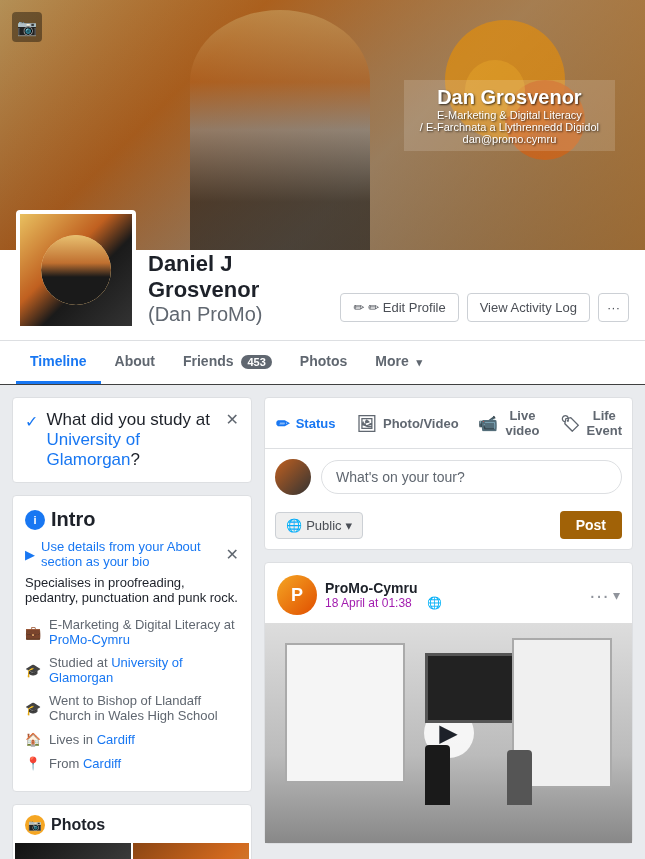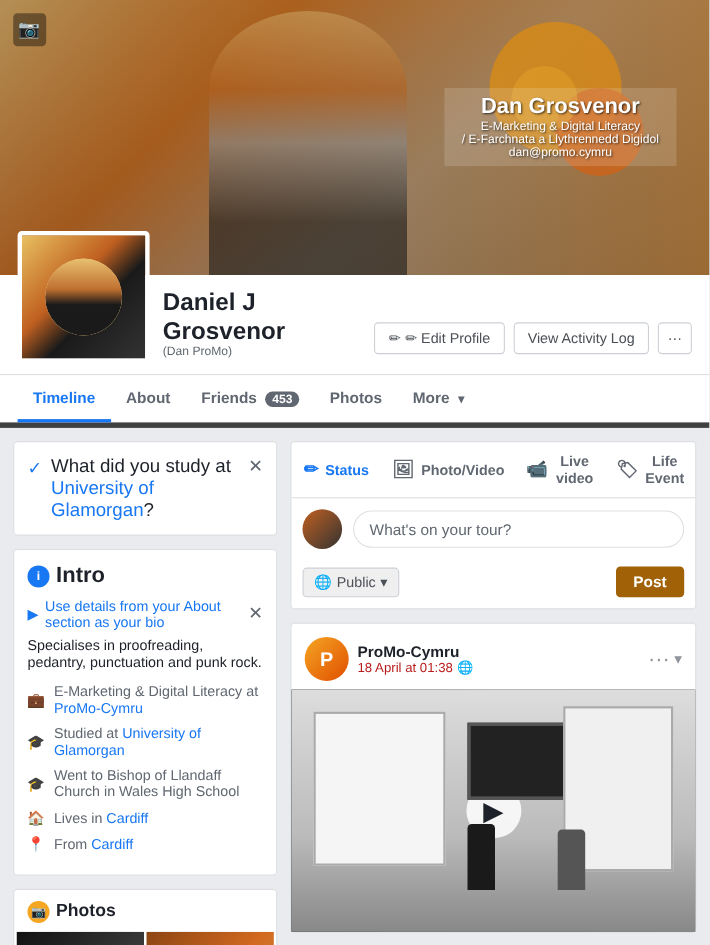--- a/index.html
+++ b/index.html
@@ -11,27 +11,27 @@
     .cover-overlay { position: absolute; top: 0; left: 0; width: 100%; height: 100%; background: linear-gradient(to right, rgba(0,0,0,0.1), rgba(200,120,30,0.6)); }
     
     .deco-circle1 { position: absolute; right: 80px; top: 20px; width: 120px; height: 120px; background: rgba(255,165,0,0.7); border-radius: 50%; }
     .deco-circle2 { position: absolute; right: 60px; top: 80px; width: 80px; height: 80px; background: rgba(220,80,20,0.8); border-radius: 50%; }
     .deco-circle3 { position: absolute; right: 120px; top: 60px; width: 60px; height: 60px; background: rgba(255,200,50,0.6); border-radius: 50%; }
     .cover-text-box { position: absolute; right: 30px; top: 80px; background: rgba(255,255,255,0.15); padding: 6px 16px; text-align: center; color: white; }
     .cover-text-box .name { font-size: 20px; font-weight: bold; text-shadow: 1px 1px 2px rgba(0,0,0,0.7); }
     .cover-text-box .tagline { font-size: 11px; text-shadow: 1px 1px 2px rgba(0,0,0,0.7); }
     .cover-text-box .email { font-size: 11px; text-shadow: 1px 1px 2px rgba(0,0,0,0.7); }
 
-    .profile-section { background: white; border-bottom: 5px solid #404040; }
+    .profile-section { background: white; border-bottom: 1px solid #404040; }
     .profile-info-row { display: flex; align-items: flex-end; padding: 0 16px 10px; position: relative; }
     .profile-avatar { width: 120px; height: 120px; border: 4px solid white; border-radius: 4px; background: #bbb; margin-top: -40px; flex-shrink: 0; overflow: hidden; position: relative; }
     .avatar-placeholder { width: 100%; height: 100%; background: linear-gradient(135deg, #e8c060 0%, #c06020 40%, #1a1a1a 60%, #333 100%); display: flex; align-items: center; justify-content: center; color: white; font-size: 40px; }
     .profile-name-area { flex: 1; padding-left: 12px; padding-bottom: 4px; }
     .profile-name-area .display-name { font-size: 22px; font-weight: bold; color: #1d2129; }
-    .profile-name-area .alt-name { font-size: 11px; color: #606770; }
+    .profile-name-area .alt-name { font-size: 20px; color: #606770; }
     .profile-actions { display: flex; align-items: center; gap: 8px; padding-bottom: 8px; }
     .btn-edit-profile { background: #fff; border: 1px solid #ccd0d5; border-radius: 4px; padding: 6px 12px; font-size: 13px; cursor: pointer; display: flex; align-items: center; gap: 4px; color: #4b4f56; }
     .btn-view-activity { background: #fff; border: 1px solid #ccd0d5; border-radius: 4px; padding: 6px 12px; font-size: 13px; cursor: pointer; color: #4b4f56; }
     .btn-more { background: #fff; border: 1px solid #ccd0d5; border-radius: 4px; padding: 6px 8px; font-size: 13px; cursor: pointer; color: #4b4f56; }
 
     
     .profile-nav { display: flex; border-top: 1px solid #dddfe2; padding: 0 16px; }
     .nav-tab { padding: 12px 14px; font-size: 14px; font-weight: 600; color: #606770; cursor: pointer; border-bottom: 3px solid transparent; white-space: nowrap; }
     .nav-tab.active { color: #1877f2; border-bottom: 3px solid #1877f2; }
     .nav-tab .badge { background: #606770; color: white; border-radius: 10px; padding: 1px 6px; font-size: 11px; margin-left: 4px; }
@@ -83,21 +83,21 @@
     .post-privacy { display: flex; align-items: center; gap: 4px; border: 1px solid #ccd0d5; border-radius: 4px; padding: 5px 10px; cursor: pointer; color: #4b4f56; font-size: 13px; }
     .btn-post { background: #a16207; color: white; border: none; border-radius: 4px; padding: 6px 16px; font-size: 14px; font-weight: bold; cursor: pointer; }
 
     
     .post-card { background: white; border-radius: 4px; border: 1px solid #dddfe2; margin-bottom: 12px; }
     .post-header { display: flex; align-items: center; padding: 12px 12px 8px; }
     .post-page-icon { width: 40px; height: 40px; border-radius: 50%; background: linear-gradient(135deg, #f5a623, #e04e00); flex-shrink: 0; display: flex; align-items: center; justify-content: center; color: white; font-size: 18px; font-weight: bold; }
     .post-meta { flex: 1; margin-left: 8px; }
     .post-page-name { font-weight: bold; font-size: 14px; color: #1d2129; }
     .post-page-name a { color: #1d2129; text-decoration: none; }
-    .post-date { font-size: 12px; color: #b91c1c; display: flex; align-items: center; gap: 4px; }
+    .post-date { font-size: 12px; color: #a21caf; display: flex; align-items: center; gap: 16px; }
     .post-more { color: #90949c; cursor: pointer; font-size: 20px; }
     .post-chevron { color: #90949c; cursor: pointer; font-size: 14px; margin-left: 4px; }
     .post-content { padding: 0 12px 8px; font-size: 14px; color: #1d2129; line-height: 1.5; }
     .post-content a { color: #1877f2; text-decoration: none; }
     .post-image { width: 100%; background: #555; position: relative; }
     .post-image-placeholder { width: 100%; height: 220px; background: linear-gradient(135deg, #2a2a2a, #555, #888); display: flex; align-items: center; justify-content: center; position: relative; }
     .play-btn { width: 50px; height: 50px; border-radius: 50%; background: rgba(255,255,255,0.85); display: flex; align-items: center; justify-content: center; font-size: 24px; cursor: pointer; }
   </style>
 </head>
 <body>

